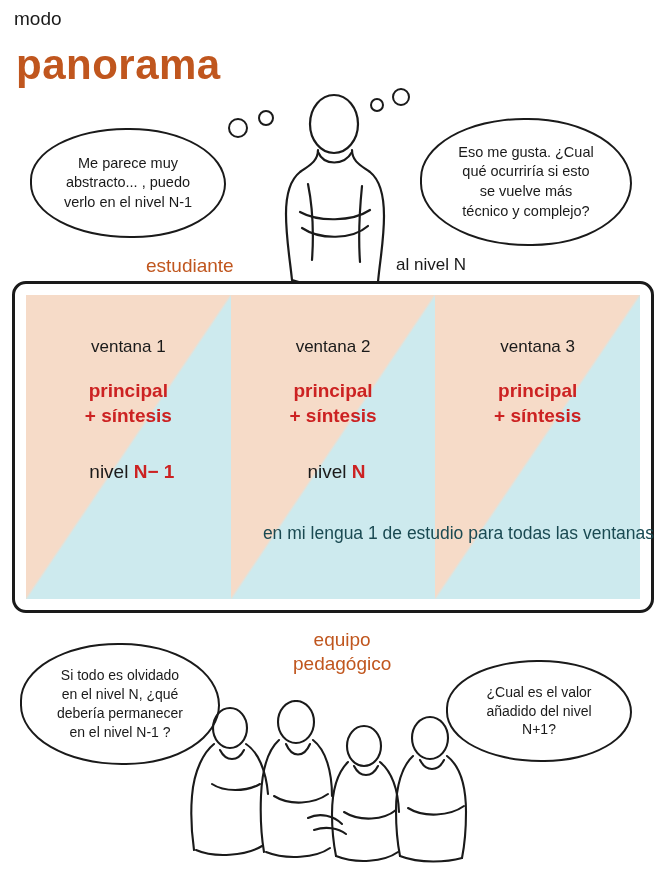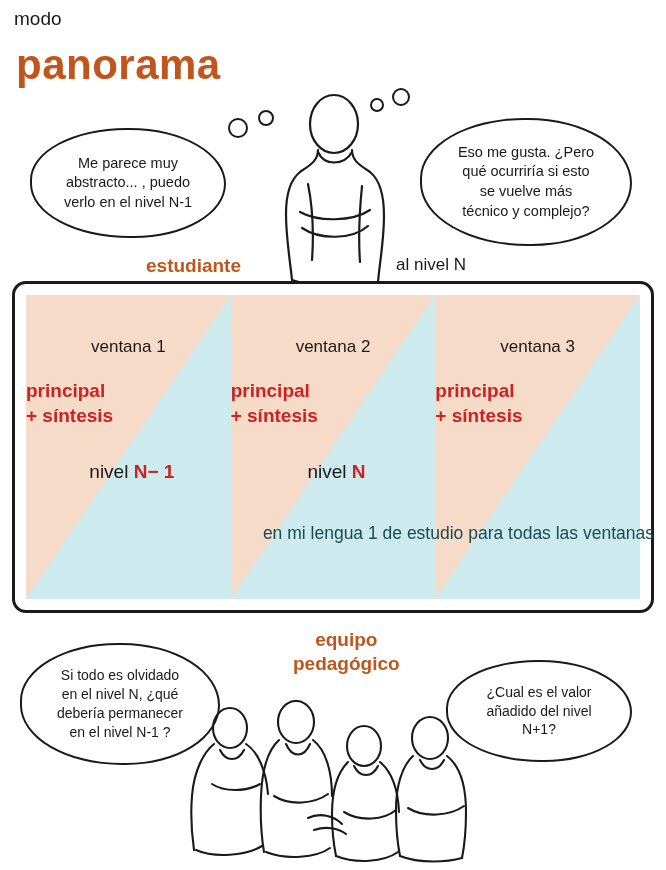--- a/index.html
+++ b/index.html
@@ -89,21 +89,21 @@
     left: 446px;
     top: 660px;
     width: 186px;
     height: 102px;
     font-size: 14px;
   }
 
   
   .role-label {
     position: absolute;
-    font-weight: bold;
+    font-weight: normal;
     color: #c0561e;
     font-size: 19px;
   }
   #label-estudiante { left: 146px; top: 255px; }
   #label-equipo {
     left: 293px;
     top: 628px;
     text-align: center;
     line-height: 1.25;
     white-space: pre-line;
@@ -143,20 +143,21 @@
     right: 0;
     text-align: center;
     font-size: 17px;
     color: #1a1a1a;
   }
   .win-main {
     position: absolute;
     top: 84px;
     left: 0;
     right: 0;
+    text-align: center;
     font-size: 19px;
     font-weight: bold;
     color: #cc2222;
     line-height: 1.3;
     white-space: pre-line;
   }
   .win-level {
     position: absolute;
     top: 166px;
     left: 0;
@@ -226,21 +227,21 @@
 
 <div class="bubble cloud" id="bubble-student-left">
   <span class="bubble-text">Me parece muy
 abstracto... , puedo
 verlo en el nivel N-1</span>
 </div>
 <div class="dot" style="left:228px; top:118px; width:20px; height:20px;"></div>
 <div class="dot" style="left:258px; top:110px; width:16px; height:16px;"></div>
 
 <div class="bubble cloud" id="bubble-student-right">
-  <span class="bubble-text">Eso me gusta. ¿Pero
+  <span class="bubble-text">Eso me gusta. ¿Cual
 qué ocurriría si esto
 se vuelve más
 técnico y complejo?</span>
 </div>
 <div class="dot" style="left:370px; top:98px; width:14px; height:14px;"></div>
 <div class="dot" style="left:392px; top:88px; width:18px; height:18px;"></div>
 
 <div class="role-label" id="label-estudiante">estudiante</div>
 <div id="label-al-nivel-n">al nivel N</div>
 

